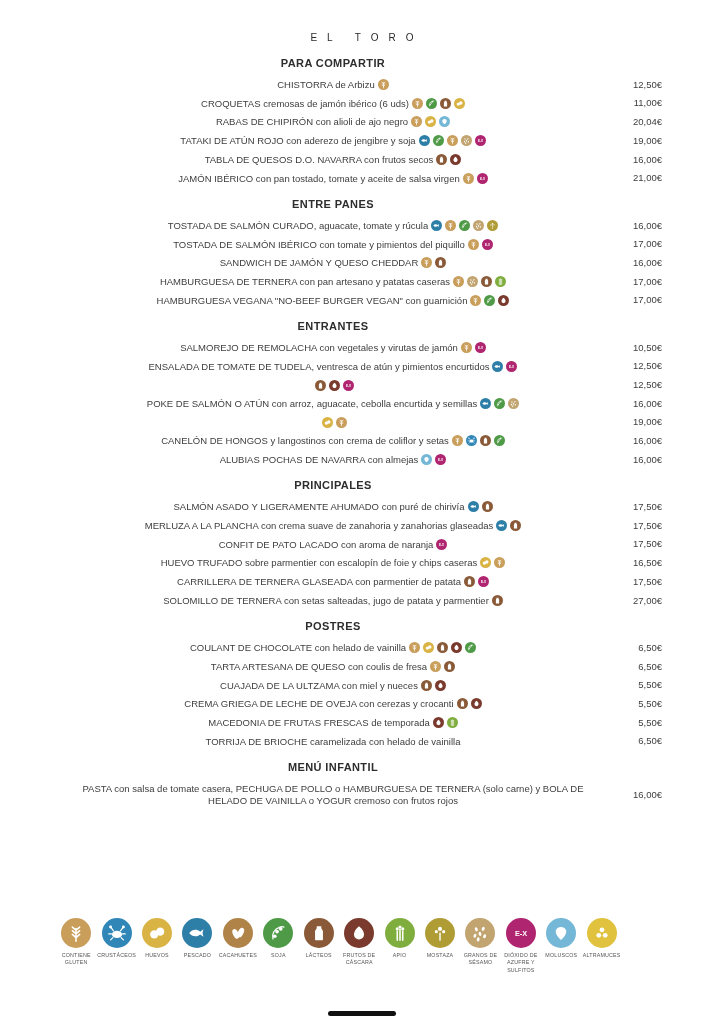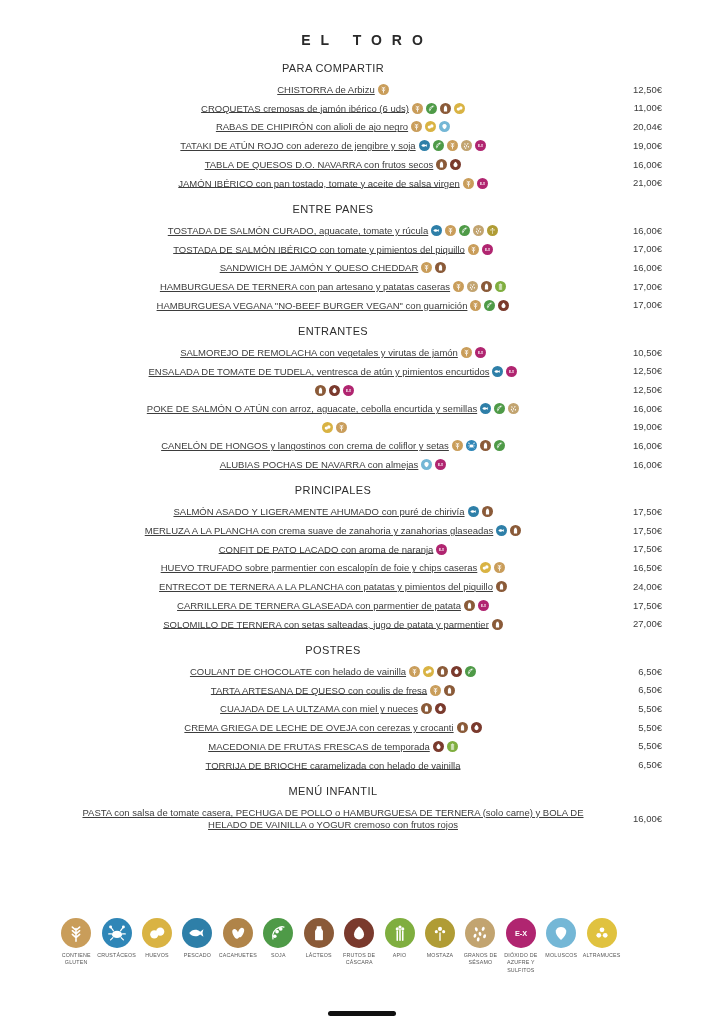--- a/index.html
+++ b/index.html
@@ -1,25 +1,25 @@
 <!DOCTYPE html>
 <html><head>
 <meta charset="utf-8">
 <style>
   html,body{margin:0;padding:0;background:#ffffff;}
   body{width:724px;height:1024px;overflow:hidden;font-family:"Liberation Sans",sans-serif;color:#3d3d3d;}
   .page{position:relative;width:724px;height:1024px;box-sizing:border-box;padding:30px 62px 0 62px;background:#fff;}
   .logo{text-align:center;margin-bottom:8px;}
   .logo-title{font-family:"DejaVu Sans",sans-serif;font-size:44px;font-weight:600;letter-spacing:3px;color:#1c1c1c;line-height:1.1;}
-  .logo-sub{font-size:14px;font-weight:700;letter-spacing:10px;color:#2a2a2a;margin-top:2px;padding-left:10px;}
+  .logo-sub{font-size:10px;font-weight:400;letter-spacing:10px;color:#2a2a2a;margin-top:2px;padding-left:10px;}
   .section-row{display:flex;margin:14px 0 9px 0;}
-  .section-title{flex:1;text-align:center;font-size:11px;font-weight:normal;letter-spacing:.4px;color:#2d2d2d;}
+  .section-title{flex:1;text-align:center;font-size:11px;font-weight:bold;letter-spacing:.4px;color:#2d2d2d;}
   .item-row{display:flex;align-items:center;margin-bottom:6.5px;}
   .item-main{flex:1;text-align:center;font-size:9.5px;line-height:11.5px;color:#3d3d3d;}
-  .item-text{vertical-align:middle;text-decoration:underline;}
+  .item-text{vertical-align:middle;}
   .price-col{width:58px;text-align:right;font-size:9.5px;color:#3d3d3d;}
   .al-mini{display:inline-flex;width:11px;height:11px;border-radius:50%;margin-left:3px;vertical-align:-2px;align-items:center;justify-content:center;}
   .al-mini svg{width:9px;height:9px;display:block;}
   .legend{position:absolute;left:56px;top:918px;width:566px;display:flex;justify-content:space-between;}
   .legend-cell{width:41px;display:flex;flex-direction:column;align-items:center;}
   .al-big{display:flex;width:30px;height:30px;border-radius:50%;align-items:center;justify-content:center;}
   .al-big svg{width:22px;height:22px;display:block;}
   .legend-label{margin-top:4px;font-size:5.3px;line-height:1.4;text-align:center;color:#555;letter-spacing:.2px;text-transform:uppercase;}
   .home-indicator{position:absolute;left:50%;bottom:8px;transform:translateX(-50%);width:68px;height:5px;border-radius:3px;background:#111;}
 </style>
@@ -414,28 +414,20 @@
               <circle cx="15.5" cy="10.5" r="4.5" fill="#fff"></circle>
             </svg>
           </span><span class="al-mini" style="background: rgb(201, 157, 90);">
             <svg viewBox="0 0 24 24" aria-hidden="true">
               <path d="M12 21V7M12 9L8 5.5M12 9l4-3.5M12 13l-4-3.5M12 13l4-3.5M12 17l-4-3.5M12 17l4-3.5" stroke="#fff" stroke-width="1.7" fill="none" stroke-linecap="round"></path>
             </svg>
           </span></div>
         <div class="price-col">16,50€</div>
       </div>
       <div class="item-row">
-        <div class="item-main"><span class="item-text">ENTRECOT DE TERNERA A LA PLANCHA con patatas y pimientos del piquillo</span><span class="al-mini" style="background: rgb(138, 90, 56);">
-            <svg viewBox="0 0 24 24" aria-hidden="true">
-              <path d="M9.5 4.5h5v2.2l1.8 3V19a.8.8 0 01-.8.8H8.5a.8.8 0 01-.8-.8V9.7l1.8-3z" fill="#fff"></path>
-            </svg>
-          </span></div>
-        <div class="price-col">24,00€</div>
-      </div>
-      <div class="item-row">
         <div class="item-main"><span class="item-text">CARRILLERA DE TERNERA GLASEADA con parmentier de patata</span><span class="al-mini" style="background: rgb(138, 90, 56);">
             <svg viewBox="0 0 24 24" aria-hidden="true">
               <path d="M9.5 4.5h5v2.2l1.8 3V19a.8.8 0 01-.8.8H8.5a.8.8 0 01-.8-.8V9.7l1.8-3z" fill="#fff"></path>
             </svg>
           </span><span class="al-mini" style="background: rgb(176, 37, 112);">
             <svg viewBox="0 0 24 24" aria-hidden="true">
               <text x="12" y="15" text-anchor="middle" font-size="8" font-weight="bold" font-family="Liberation Sans, sans-serif" fill="#fff">E-X</text>
             </svg>
           </span></div>
         <div class="price-col">17,50€</div>

